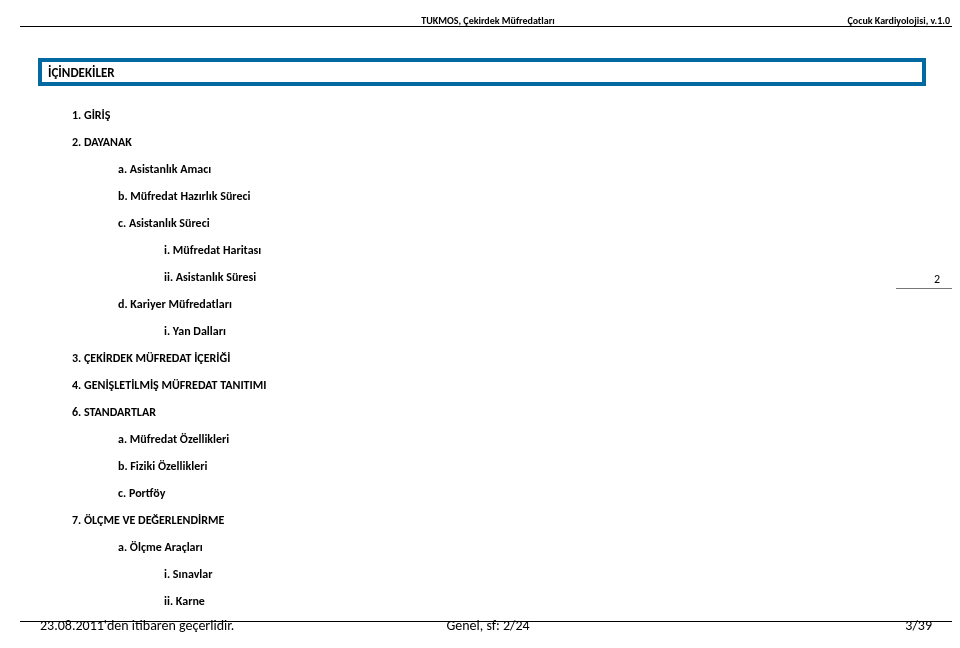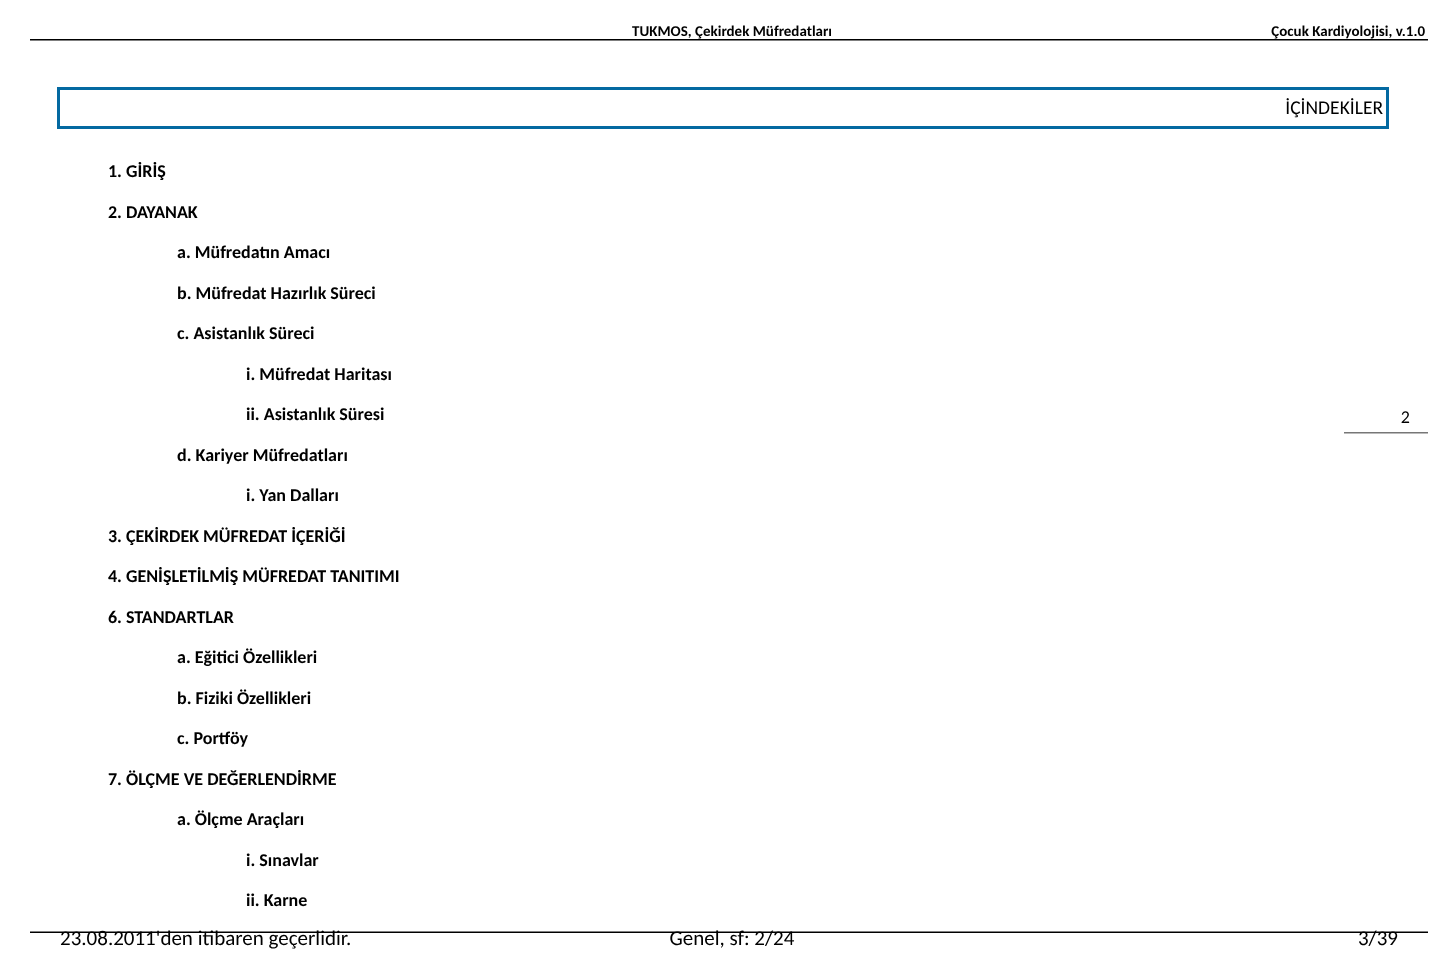--- a/index.html
+++ b/index.html
@@ -39,27 +39,26 @@
       position: absolute;
       left: 50%;
       transform: translateX(-50%);
     }
     .title-box {
       position: absolute;
       top: 50px;
       left: 30px;
       right: 38px;
       height: 28px;
-      border: 2px solid #0369a1;
+      border: 4px solid #0369a1;
       display: flex;
       align-items: center;
       padding-left: 4px;
       font-size: 13px;
-      font-weight: 400;
-      justify-content: flex-end;
+      font-weight: 700;
     }
     .toc {
       position: absolute;
       top: 88px;
       left: 46px;
       right: 250px;
       font-size: 12px;
       font-weight: 600;
       line-height: 1.25;
     }
@@ -114,31 +113,31 @@
   </div>
   <div class="top-rule"></div>
 
   <div class="title-box">
     <span>İÇİNDEKİLER</span>
   </div>
 
   <div class="toc">
     <div class="l1">1.  GİRİŞ</div>
     <div class="l1">2.  DAYANAK</div>
-    <div class="l2">a.  Müfredatın Amacı</div>
+    <div class="l2">a.  Asistanlık Amacı</div>
     <div class="l2">b.  Müfredat Hazırlık Süreci</div>
     <div class="l2">c.  Asistanlık Süreci</div>
     <div class="l3">i.  Müfredat Haritası</div>
     <div class="l3">ii.  Asistanlık Süresi</div>
     <div class="l2">d.  Kariyer Müfredatları</div>
     <div class="l3">i.  Yan Dalları</div>
     <div class="l1">3.  ÇEKİRDEK MÜFREDAT İÇERİĞİ</div>
     <div class="l1">4.  GENİŞLETİLMİŞ MÜFREDAT TANITIMI</div>
     <div class="l1">6.  STANDARTLAR</div>
-    <div class="l2">a.  Eğitici Özellikleri</div>
+    <div class="l2">a.  Müfredat Özellikleri</div>
     <div class="l2">b.  Fiziki Özellikleri</div>
     <div class="l2">c.  Portföy</div>
     <div class="l1">7.  ÖLÇME VE DEĞERLENDİRME</div>
     <div class="l2">a.  Ölçme Araçları</div>
     <div class="l3">i.  Sınavlar</div>
     <div class="l3">ii.  Karne</div>
   </div>
 
   <div class="page-num-side">2</div>
   <div class="side-mark"></div>

